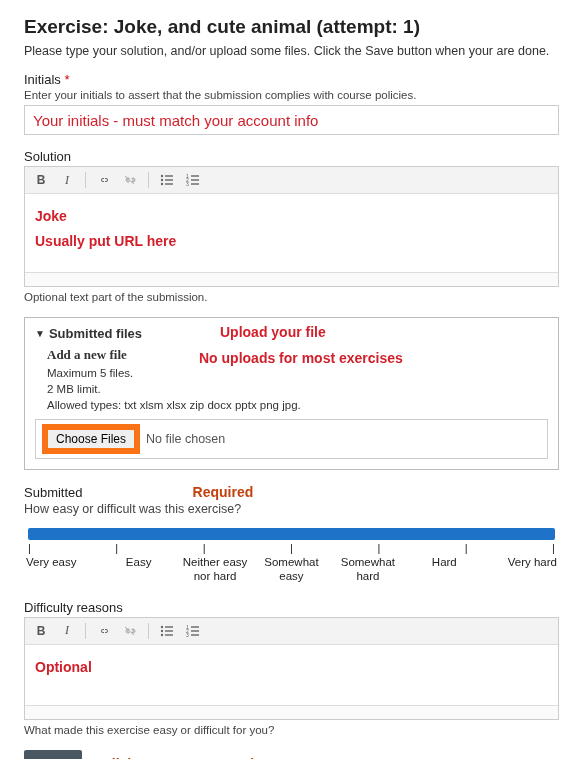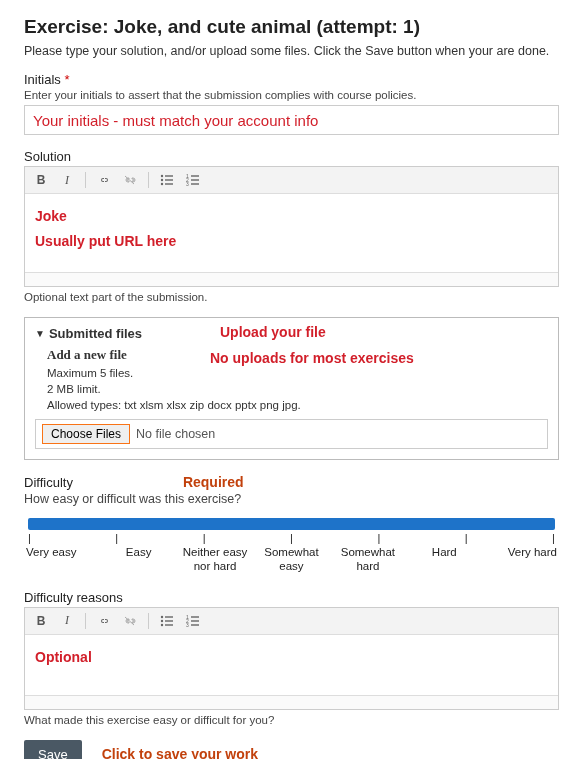--- a/index.html
+++ b/index.html
@@ -121,21 +121,21 @@
     display: flex;
     align-items: center;
     gap: 6px;
     font-size: 12.5px;
     color: #555;
   }
   .choose-btn {
     font-size: 12px;
     padding: 2px 8px;
     background: #efefef;
-    border: 1px solid #f97316;
+    border: 6px solid #f97316;
     cursor: pointer;
   }
   .annot {
     position: absolute;
     font-size: 14px;
     font-weight: bold;
     color: #d21f2a;
   }
   .slider-track {
     height: 12px;
@@ -256,37 +256,37 @@
   <div class="caption">Optional text part of the submission.</div>
 </div>
 
 <div class="section">
   <div class="files-box">
     <div class="files-header">
       <span class="tri">▼</span>
       <span>Submitted files</span>
     </div>
     <div class="annot" style="top:6px; left:195px;">Upload your file</div>
-    <div class="annot" style="top:32px; left:185px;">No uploads for most exercises</div>
+    <div class="annot" style="top:32px; left:174px;">No uploads for most exercises</div>
     <div class="files-sub">Add a new file</div>
     <div class="files-info">
       <div>Maximum 5 files.</div>
       <div>2 MB limit.</div>
       <div>Allowed types: txt xlsm xlsx zip docx pptx png jpg.</div>
     </div>
     <div class="file-row">
       <button class="choose-btn">Choose Files</button>
       <span>No file chosen</span>
     </div>
   </div>
 </div>
 
 <div class="section">
   <div class="diff-row">
-    <div class="field-label">Difficulty</div>
+    <div class="field-label">Submitted</div>
     <div class="red-inline">Required</div>
   </div>
   <div class="help-text" style="font-size:12.5px;">How easy or difficult was this exercise?</div>
   <div class="slider-track"></div>
   <div class="slider-ticks">
     <span>|</span>
       <span>|</span>
       <span>|</span>
       <span>|</span>
       <span>|</span>

